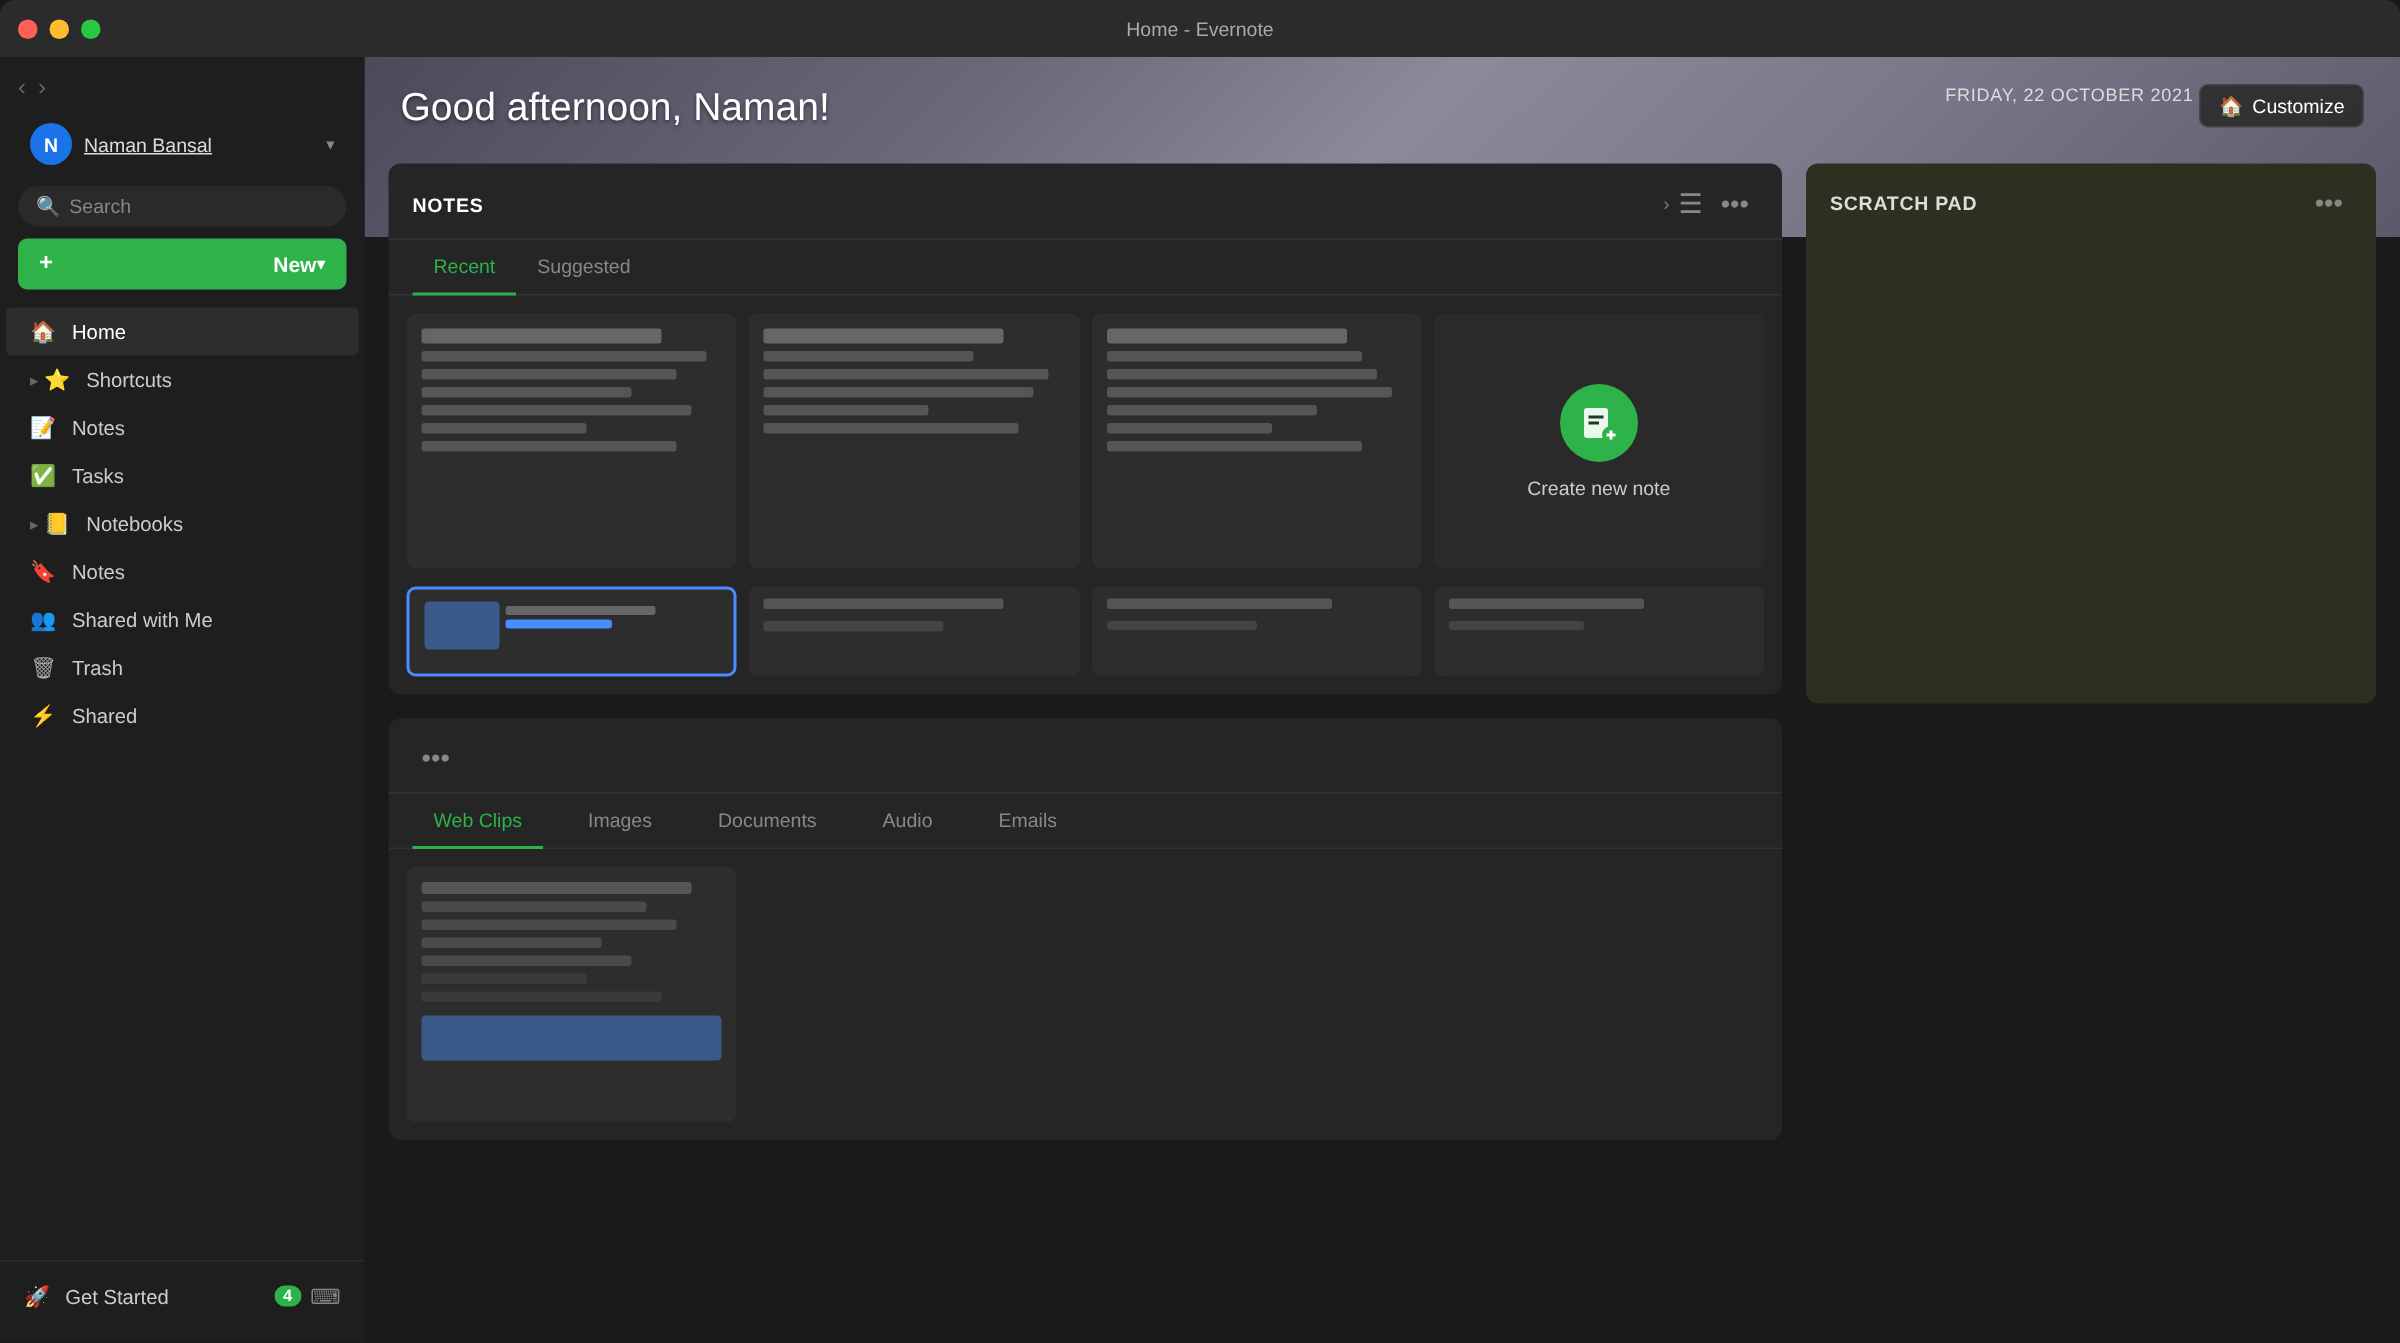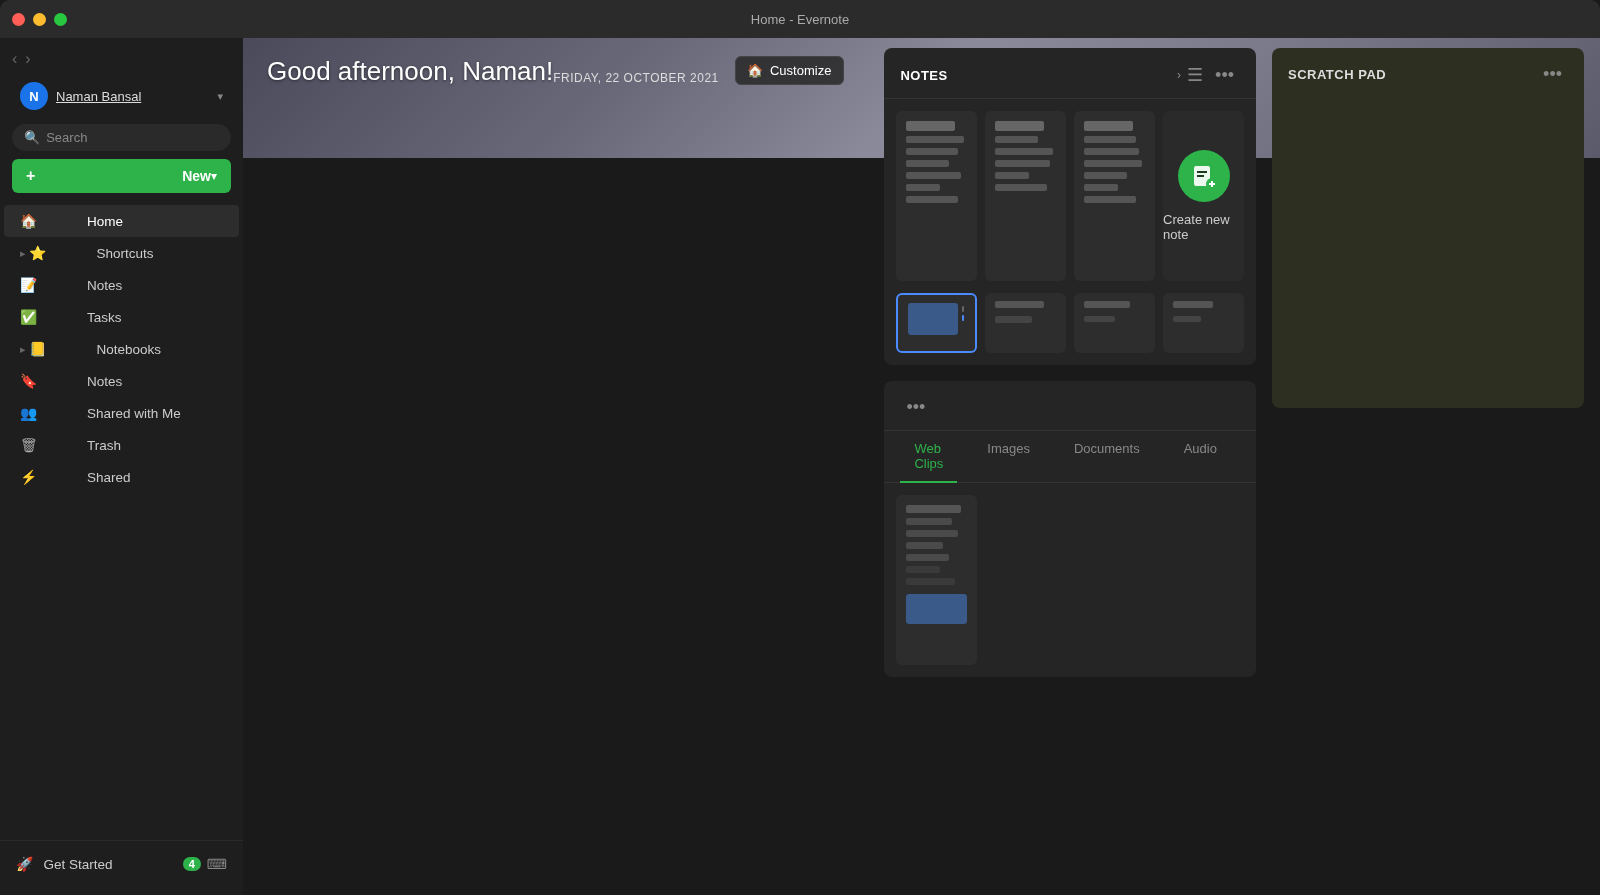--- a/index.html
+++ b/index.html
@@ -171,21 +171,20 @@
       display: flex;
       align-items: center;
       justify-content: center;
       font-size: 14px;
       color: #aaa;
       flex-shrink: 0;
     }
     .sidebar-item-label {
       color: #ccc;
       font-size: 13.5px;
-      margin-left: 39px;
     }
     .sidebar-item.active .sidebar-item-label { color: #fff; }
     .sidebar-expand-icon {
       color: #666;
       font-size: 11px;
       margin-right: 4px;
     }
 
     .sidebar-bottom {
       margin-top: auto;
@@ -220,21 +219,21 @@
     .keyboard-icon {
       color: #888;
       font-size: 14px;
     }
 
     
     .main-content {
       flex: 1;
       overflow: hidden;
       display: flex;
-      flex-direction: row;
+      flex-direction: column;
       position: relative;
     }
 
     
     .bg-overlay {
       position: absolute;
       top: 0; left: 0; right: 0;
       height: 120px;
       background: linear-gradient(135deg, #4a4a5a 0%, #6a6a7a 30%, #8a8a9a 50%, #7a7a8a 70%, #5a5a6a 100%);
       z-index: 0;
@@ -249,22 +248,22 @@
       padding: 18px 24px 12px;
     }
     .greeting {
       color: white;
       font-size: 26px;
       font-weight: 400;
       text-shadow: 0 1px 3px rgba(0,0,0,0.5);
     }
     .header-right {
       display: flex;
-      align-items: flex-end;
-      gap: 16px;
+      align-items: flex-start;
+      gap: 4px;
     }
     .date-label {
       color: #ddd;
       font-size: 12px;
       font-weight: 500;
       letter-spacing: 0.5px;
     }
     .customize-btn {
       display: flex;
       align-items: center;
@@ -298,21 +297,21 @@
 
     .left-column {
       flex: 1;
       display: flex;
       flex-direction: column;
       gap: 16px;
       min-width: 0;
     }
 
     .right-column {
-      width: 312px;
+      width: 380px;
       flex-shrink: 0;
     }
 
     
     .card {
       background: #252525;
       border-radius: 8px;
       overflow: hidden;
     }
     .card-header {
@@ -630,20 +629,24 @@
         <div class="left-column">
 
           <div class="card">
             <div class="card-header">
               <span class="card-title">NOTES</span>
               <span class="card-title-arrow">›</span>
               <button class="card-icon-btn">☰</button>
               <button class="card-icon-btn">•••</button>
             </div>
 
+            <div class="notes-tabs">
+              <div class="notes-tab active">Recent</div>
+              <div class="notes-tab">Suggested</div>
+            </div>
 
             <div class="notes-grid">
               <div class="note-card">
                 <div class="note-thumbnail">
                   <div class="note-line title"></div>
                   <div class="note-line s1"></div>
                   <div class="note-line s2"></div>
                   <div class="note-line s3"></div>
                   <div class="note-line s4"></div>
                   <div class="note-line s5"></div>

